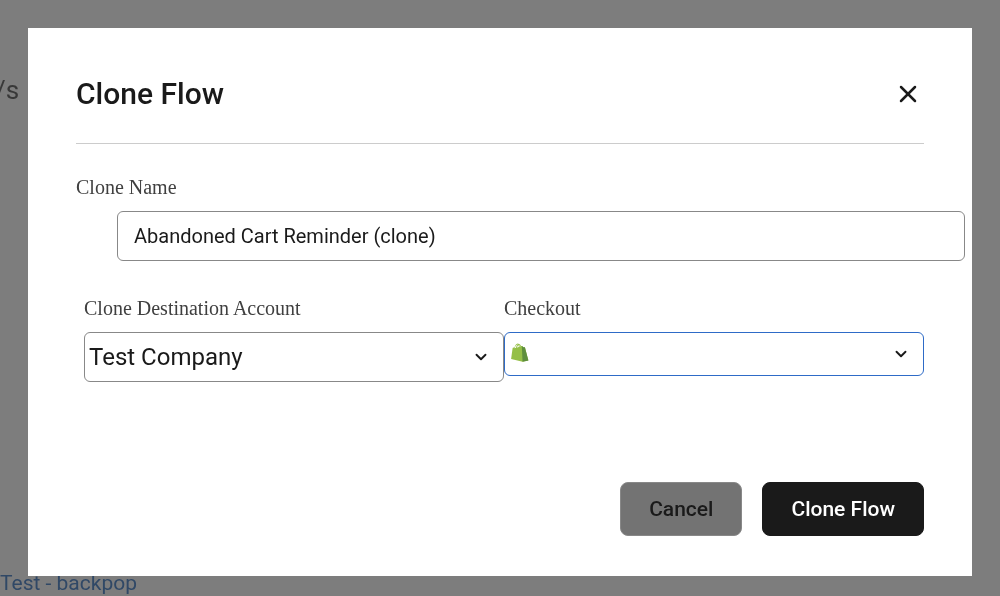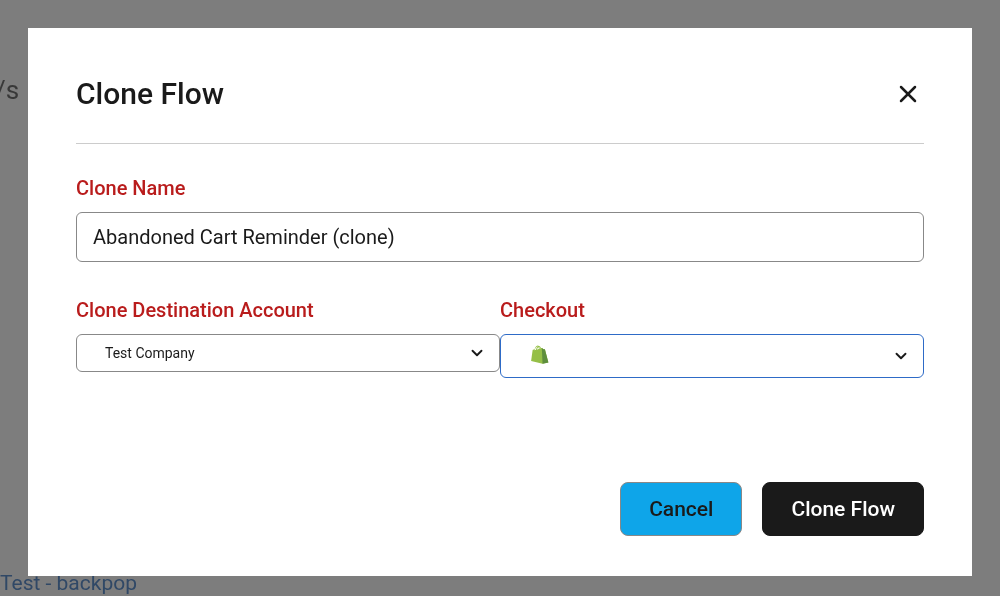--- a/index.html
+++ b/index.html
@@ -75,48 +75,51 @@
     }
     .close-btn svg {
       width: 24px;
       height: 24px;
     }
     .form-group {
       margin-bottom: 36px;
     }
     .form-row {
       display: flex;
+      margin-left: 8px;
     }
     .form-row .form-group {
       flex: 1;
     }
     .form-label {
       display: block;
       font-size: 20px;
       font-weight: 500;
-      color: #b91c1c;
+      color: #404040;
       margin-bottom: 12px;
+      font-family: Liberation Serif, serif;
     }
     .text-input {
       width: 100%;
       padding: 12px 16px;
       font-size: 20px;
       border: 1px solid #888;
       border-radius: 6px;
       color: #1a1a1a;
       font-family: inherit;
+      margin-left: 41px;
     }
     .select-wrapper {
       position: relative;
       width: 100%;
     }
     .select-input {
       width: 100%;
-      padding: 10px 40px 10px 28px;
-      font-size: 14px;
+      padding: 10px 40px 10px 4px;
+      font-size: 24px;
       border: 1px solid #888;
       border-radius: 6px;
       color: #1a1a1a;
       background: #fff;
       cursor: pointer;
       display: flex;
       align-items: center;
       gap: 12px;
     }
     .select-input.focused {
@@ -144,21 +147,21 @@
     }
     .btn {
       padding: 14px 28px;
       font-size: 21px;
       font-weight: 500;
       border-radius: 8px;
       cursor: pointer;
       font-family: inherit;
     }
     .btn-secondary {
-      background: #0ea5e9;
+      background: #737373;
       color: #1a1a1a;
       border: 1.5px solid #888;
     }
     .btn-primary {
       background: #1a1a1a;
       color: #fff;
       border: 1.5px solid #1a1a1a;
     }
   </style>
 </head>

